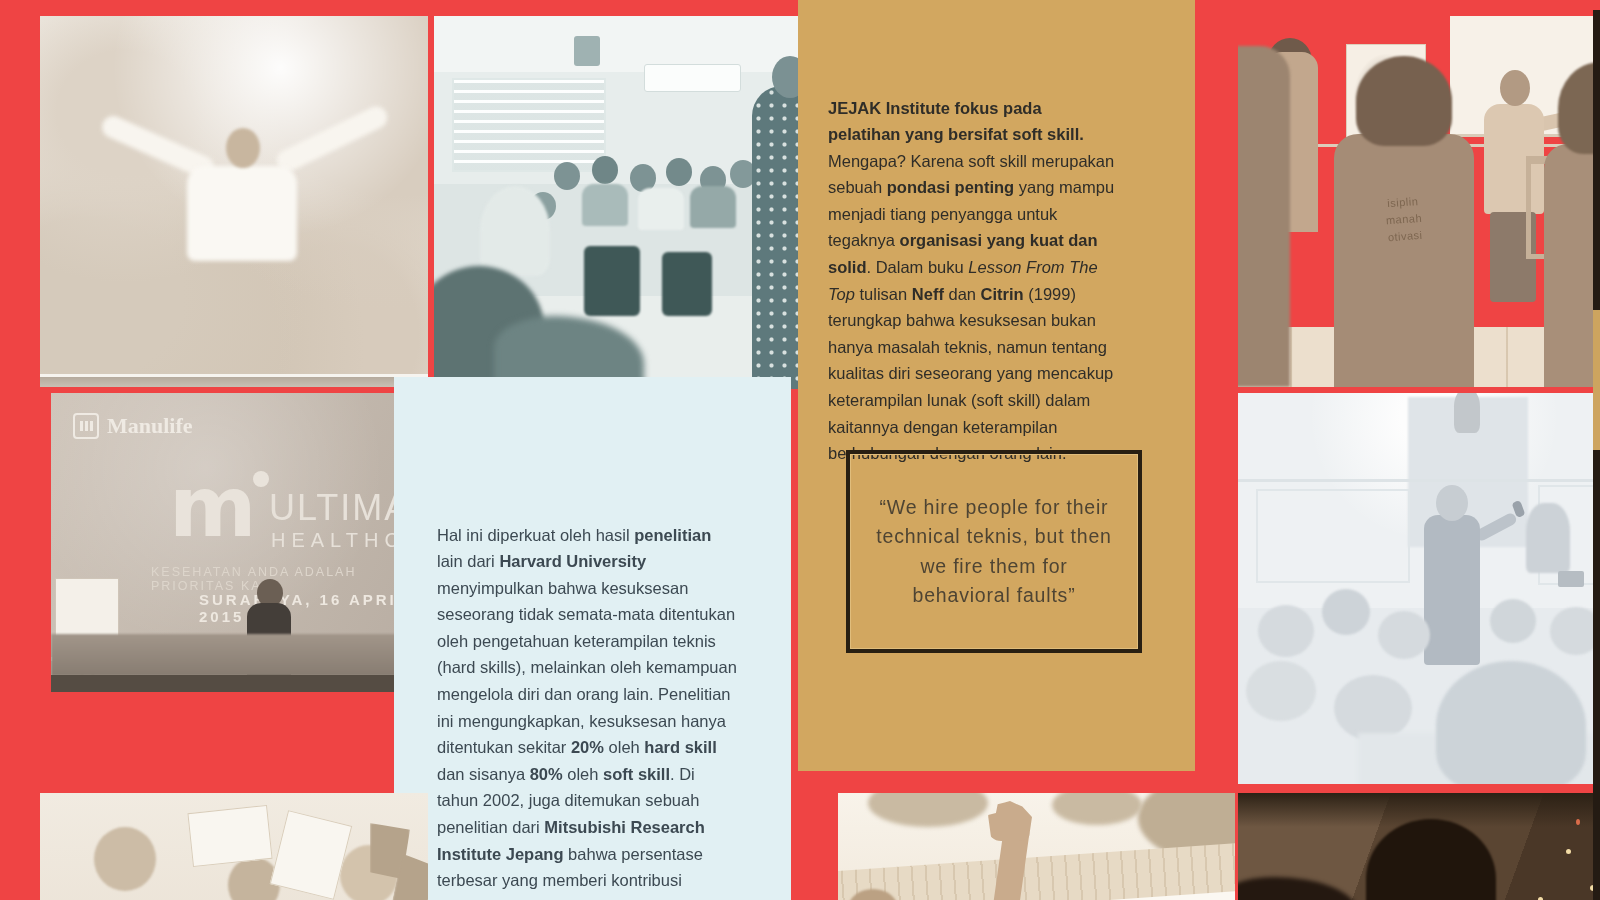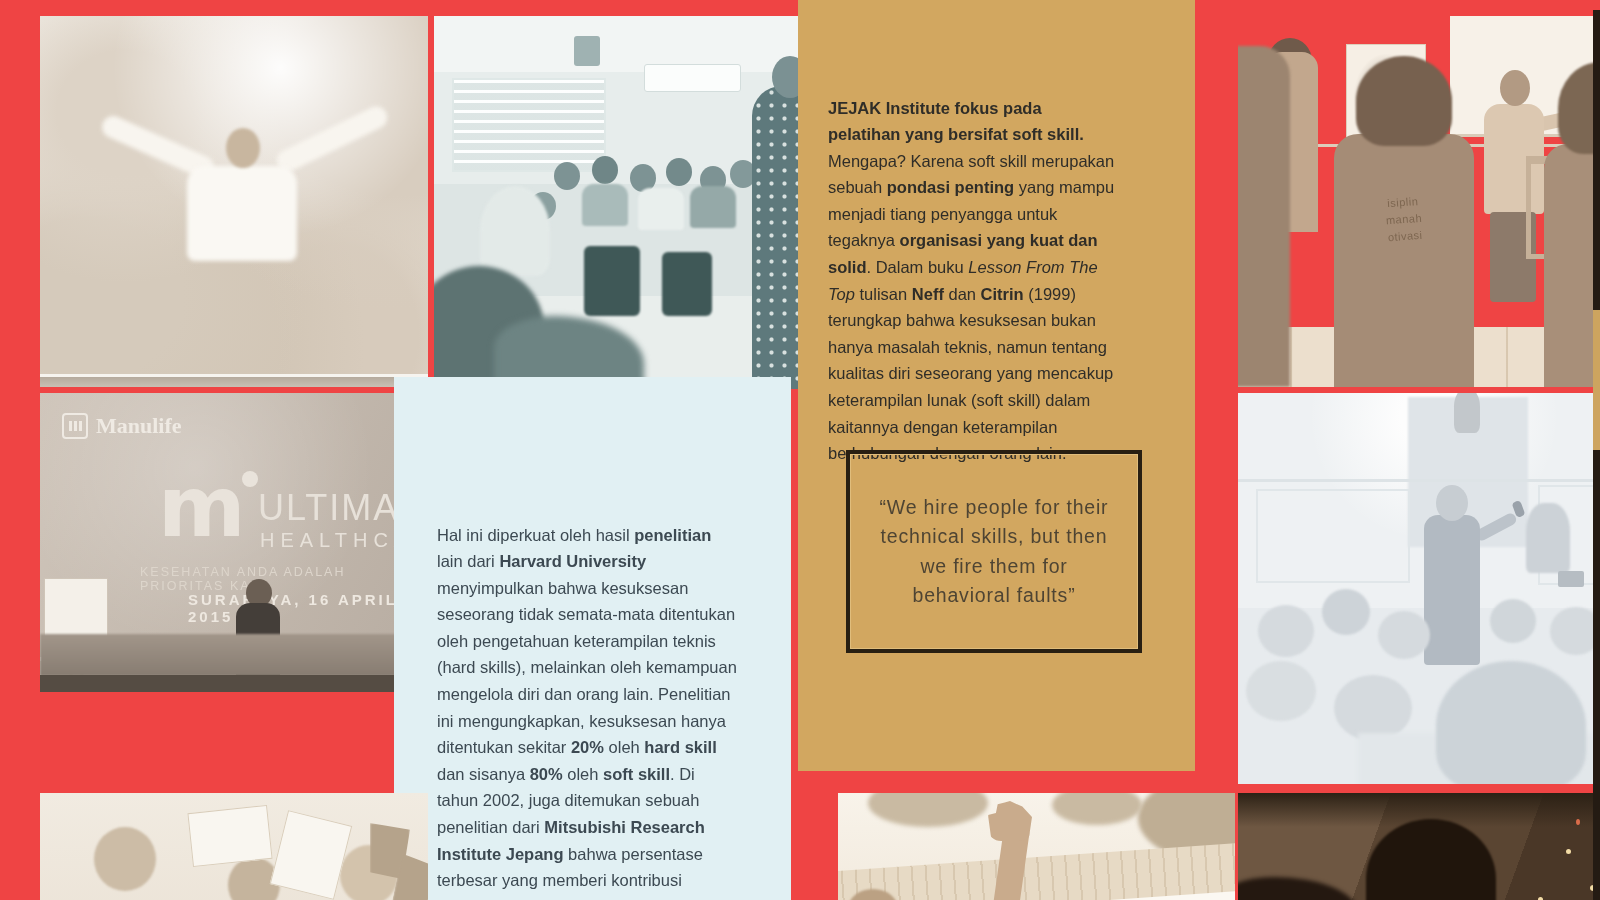--- a/index.html
+++ b/index.html
@@ -71,21 +71,21 @@
   .t4 .fgC-hair{left:118px;top:40px;width:96px;height:90px;background:#77614f;border-radius:50% 50% 30% 30%;filter:blur(1px);}
   .t4 .fgC-shirt{left:96px;top:118px;width:140px;height:253px;background:#a58c76;border-radius:24px 24px 0 0;}
   .t4 .fgR-hair{left:320px;top:46px;width:84px;height:92px;background:#7c6753;border-radius:50% 50% 30% 30%;filter:blur(1px);}
   .t4 .fgR-shirt{left:306px;top:128px;width:120px;height:243px;background:#a88f79;border-radius:24px 0 0 0;}
   .t4 .fgL{left:-18px;top:30px;width:70px;height:341px;background:#9c8570;border-radius:0 30px 0 0;filter:blur(1.5px);}
   .t4 .shirt-words{color:#7d6650;font-size:11px;line-height:17px;text-align:center;transform:rotate(-4deg);letter-spacing:.5px;}
   .t4 .floor{left:0;bottom:0;width:100%;height:60px;
       background:repeating-linear-gradient(90deg, transparent 0 52px, rgba(180,155,120,.35) 52px 54px),#ecdfcd;filter:blur(.4px);}
 
   
-  .t5{left:0;top:377px;width:388px;height:299px;
+  .t5{left:11px;top:377px;width:388px;height:299px;
       background:radial-gradient(circle at 40% 25%, rgba(255,255,255,.25), transparent 55%),
                  linear-gradient(115deg,#cfc5ba,#b7aca1);}
   .t5 .brandrow{left:22px;top:20px;display:flex;align-items:center;gap:8px;color:#efeae3;}
   .t5 .brandicon{width:22px;height:22px;border:2px solid #efeae3;border-radius:4px;
       display:flex;align-items:center;justify-content:center;gap:2px;}
   .t5 .brandicon i{display:block;width:3px;height:10px;background:#efeae3;}
   .t5 .brandname{font-family:"Liberation Serif",serif;font-size:22px;font-weight:700;}
   .t5 .mlogo{left:118px;top:72px;font-size:84px;font-weight:700;color:#e9e3db;line-height:1;
       font-family:"DejaVu Sans",sans-serif;filter:blur(.5px);}
   .t5 .mdot{position:absolute;right:-12px;top:6px;width:16px;height:16px;border-radius:50%;background:#e9e3db;}
@@ -201,21 +201,21 @@
     <div class="abs fg1"></div>
     <div class="abs fg2"></div>
     <div class="abs batikman"></div>
     <div class="abs batikhead"></div>
   </figure>
 
   <section class="tile t3">
     <p class="para"><span class="b">JEJAK Institute fokus pada pelatihan yang bersifat soft skill.</span><span> Mengapa? Karena soft skill merupakan sebuah </span><span class="b">pondasi penting</span><span> yang mampu menjadi tiang penyangga untuk tegaknya </span><span class="b">organisasi yang kuat dan solid</span><span>. Dalam buku </span><span class="i">Lesson From The Top</span><span> tulisan </span><span class="b">Neff</span><span> dan </span><span class="b">Citrin</span><span> (1999) terungkap bahwa kesuksesan bukan hanya masalah teknis, namun tentang kualitas diri seseorang yang mencakup keterampilan lunak (soft skill) dalam kaitannya dengan keterampilan berhubungan dengan orang lain.</span></p>
     <div class="quotebox">
       <div class="q">“We hire people for their
-technical skills, but then
+technical teknis, but then
 we fire them for
 behavioral faults”</div>
     </div>
   </section>
 
   <figure class="tile t4">
     <div class="abs screen"></div>
     <div class="abs flip"></div>
     <div class="abs wall-line"></div>
     <div class="abs woman-hair"></div>

